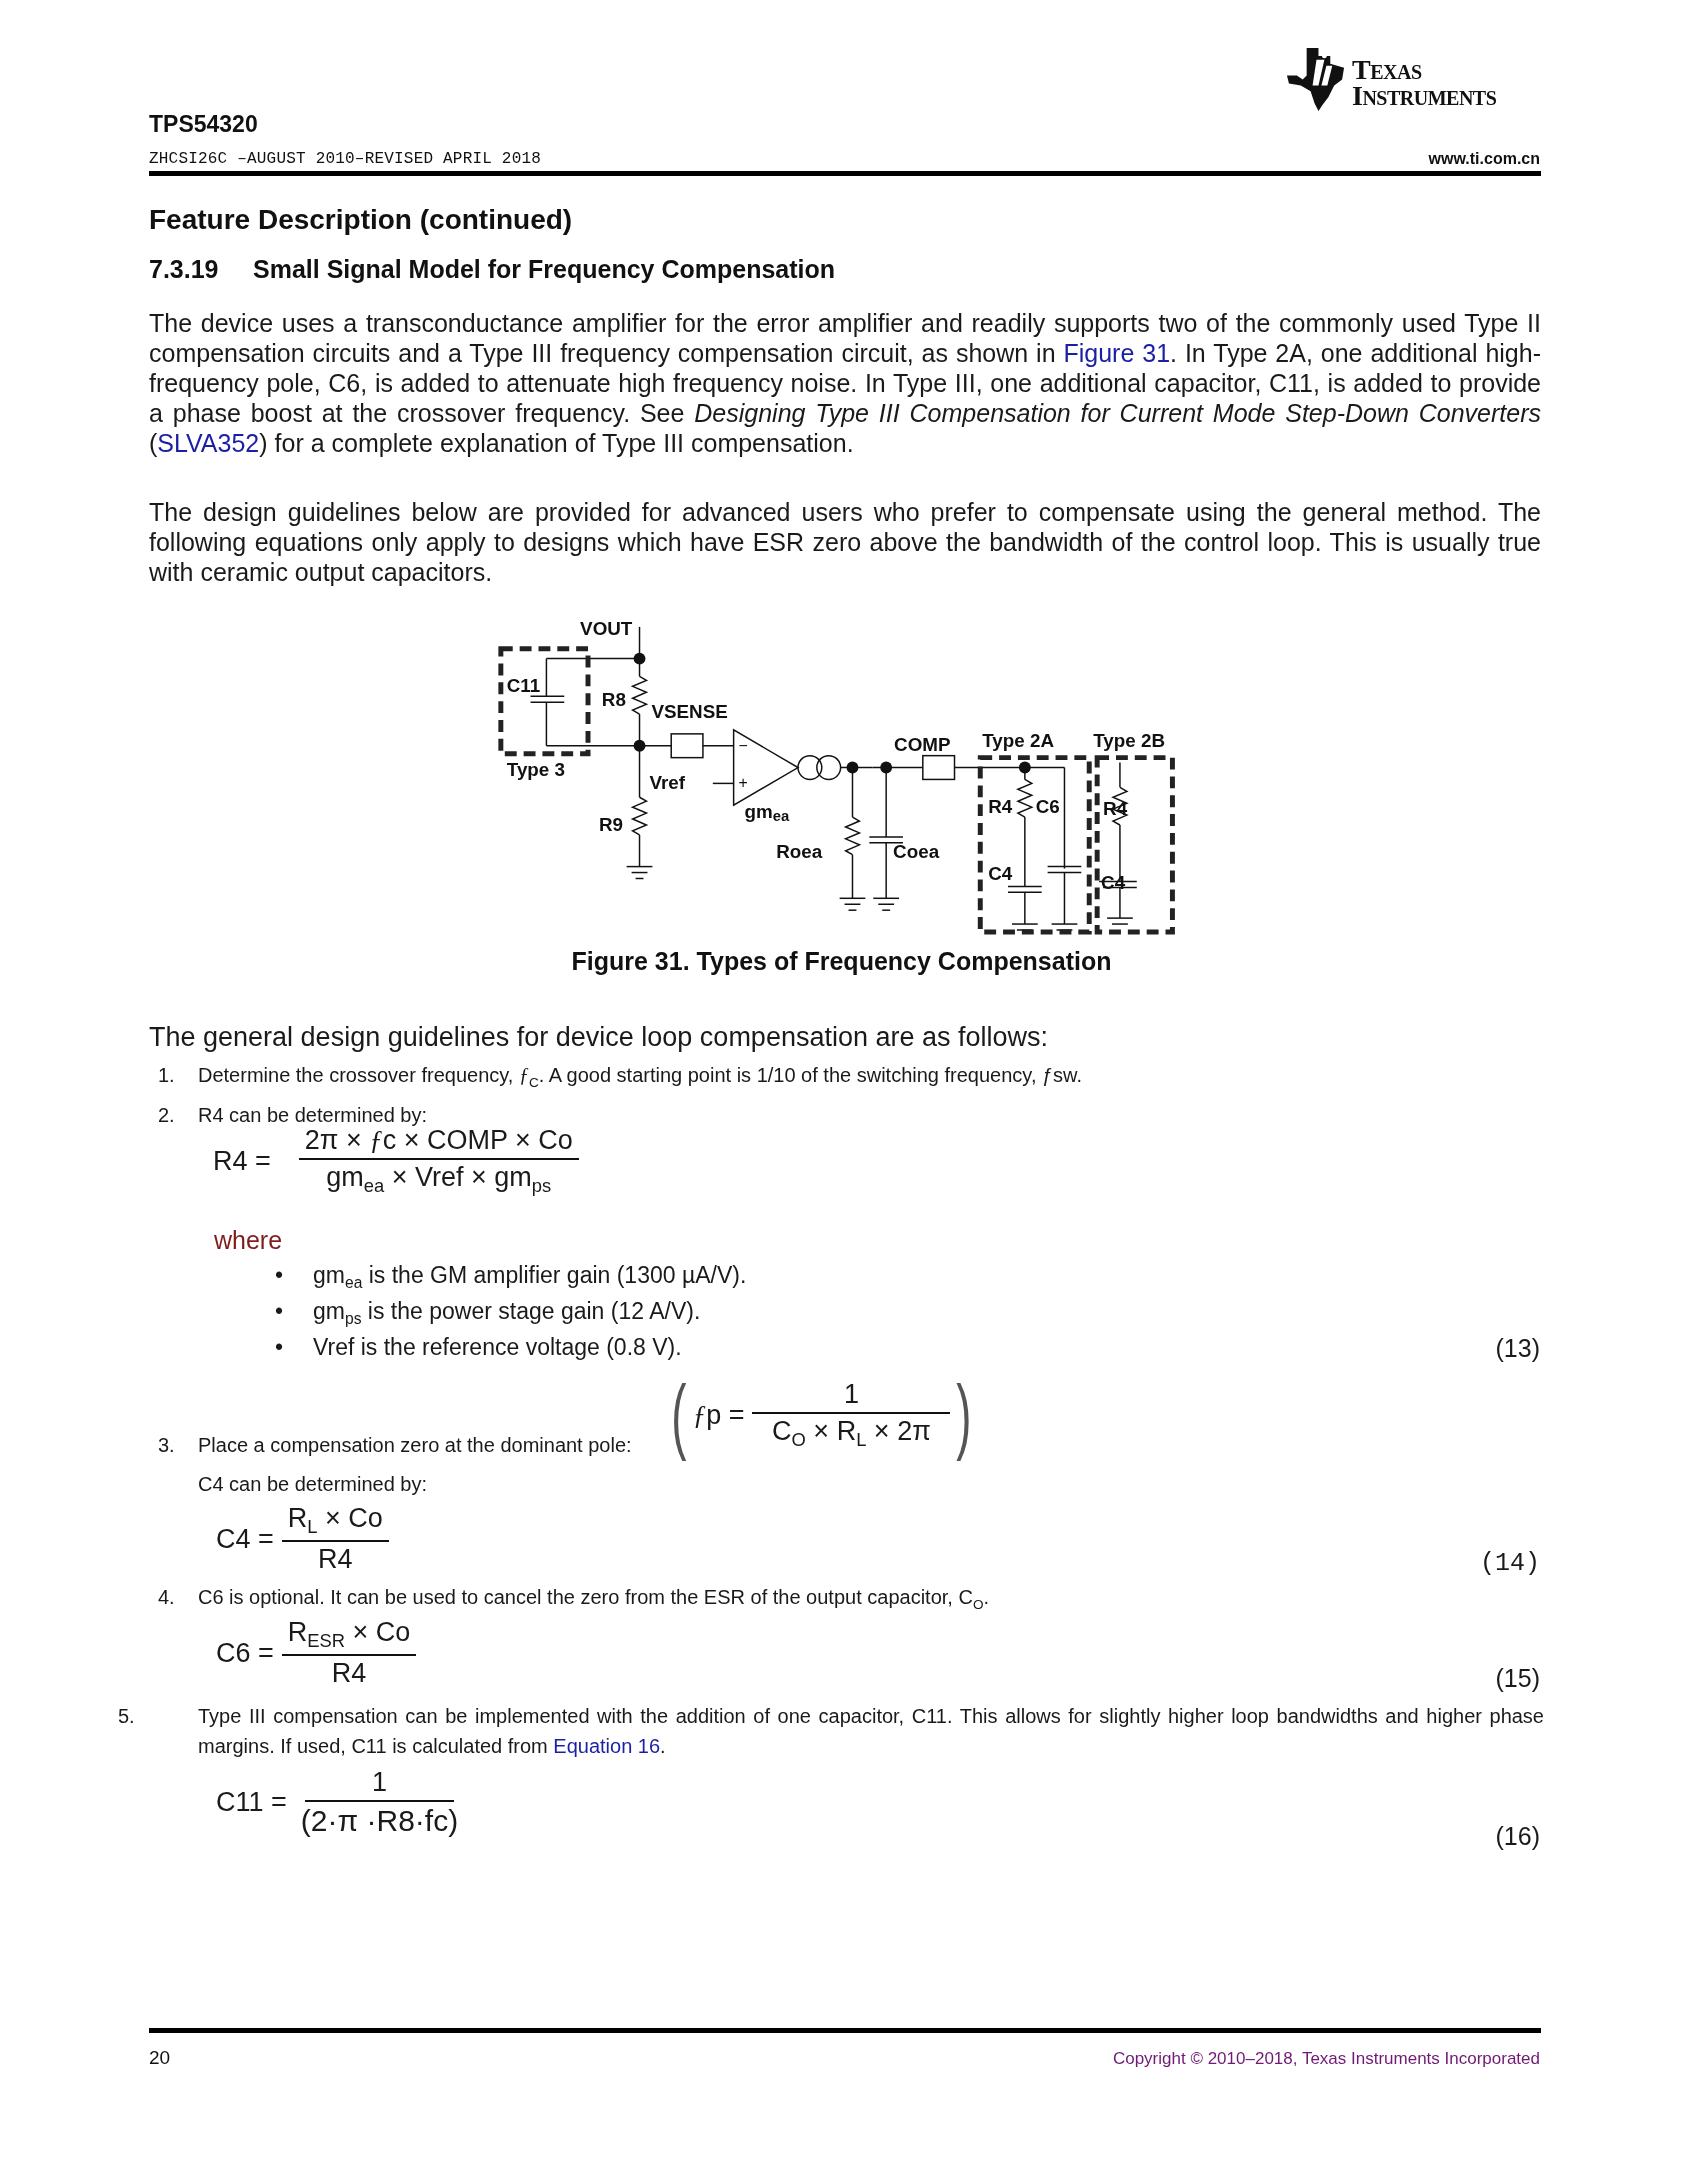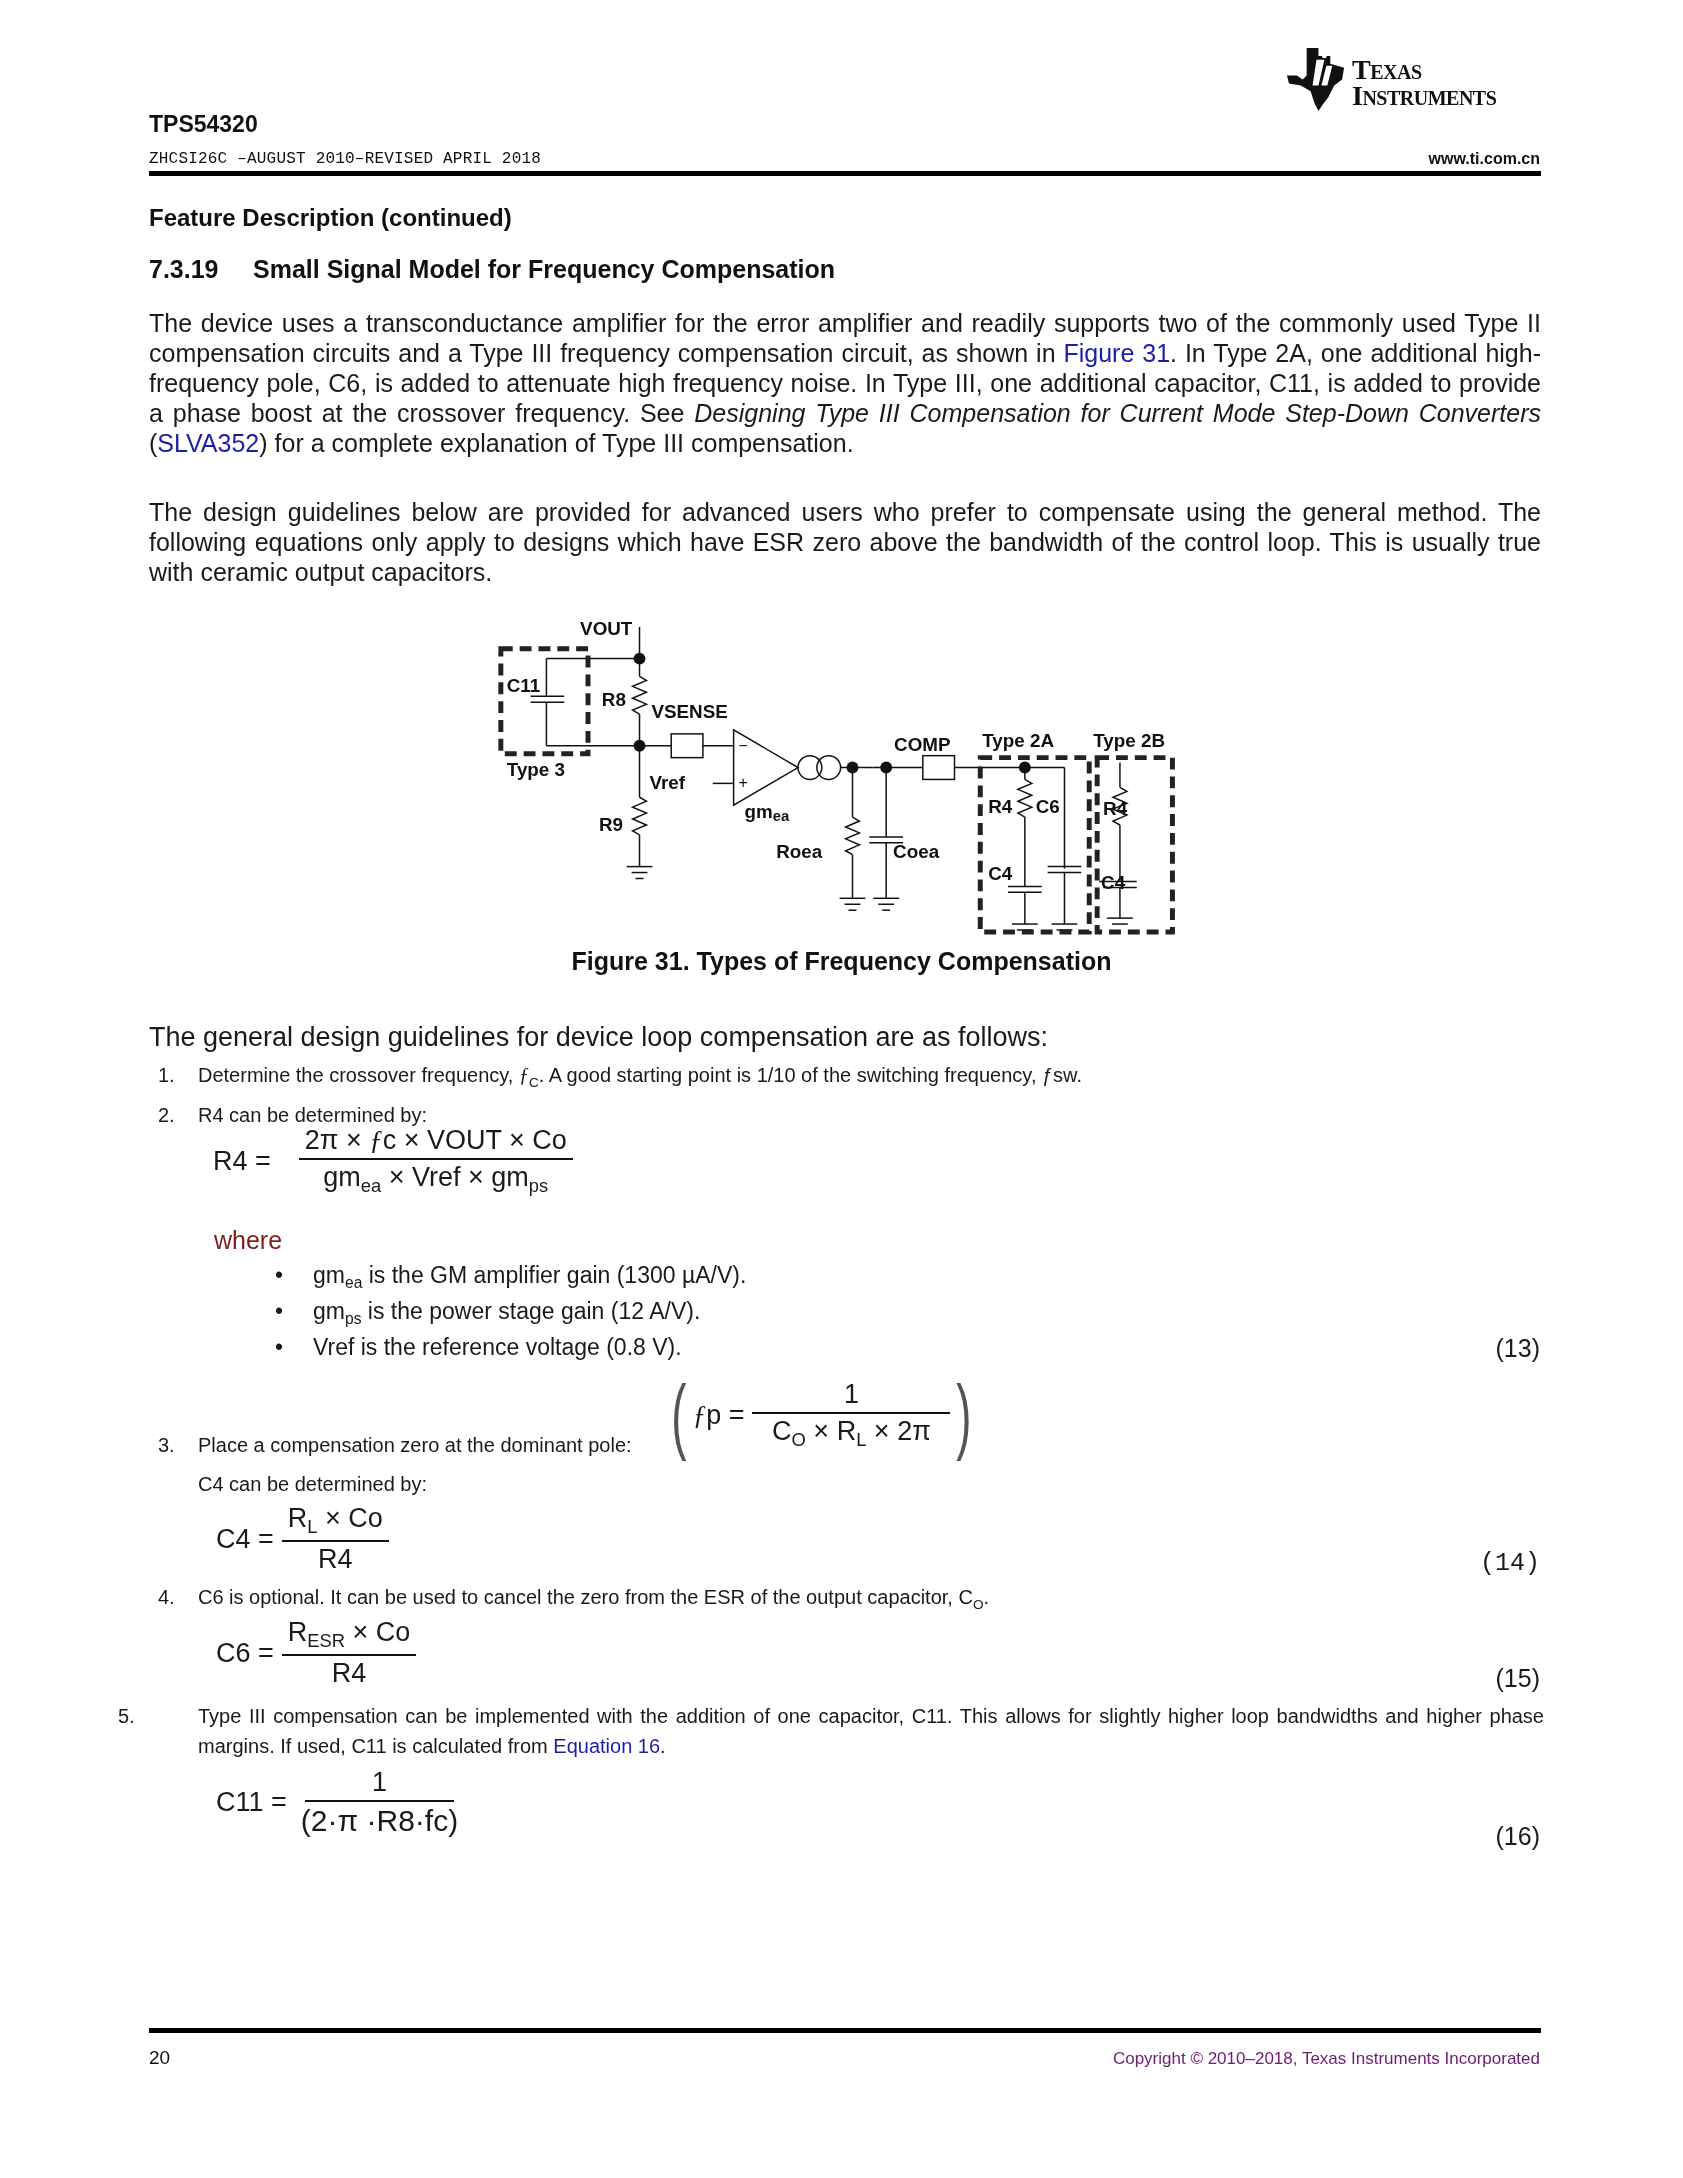--- a/index.html
+++ b/index.html
@@ -11,21 +11,21 @@
   #part-number { left: 149px; top: 111px; font-size: 23px; font-weight: bold; color: #111; }
   #doc-revision { left: 149px; top: 150px; font-size: 16px; color: #111; letter-spacing: 0.2px; font-family: Liberation Mono, monospace; }
   #website { right: 143px; top: 150px; font-size: 16px; font-weight: bold; color: #111; }
   #header-rule { left: 149px; top: 171px; width: 1392px; height: 5px; background: #000; }
   #logo { left: 1285px; top: 46px; width: 259px; height: 67px; }
   #logo .word1, #logo .word2 { position: absolute; font-family: "Liberation Serif", serif; font-weight: bold; color: #111; letter-spacing: -0.5px; }
   #logo .word1 { left: 67px; top: 8px; font-size: 28px; font-variant: small-caps; }
   #logo .word2 { left: 67px; top: 34px; font-size: 28px; font-variant: small-caps; }
 
   
-  #section-heading { left: 149px; top: 204px; font-size: 24px; font-weight: bold; color: #111; }
+  #section-heading { left: 149px; top: 204px; font-size: 28px; font-weight: bold; color: #111; }
   #subsection-heading { left: 149px; top: 255px; font-size: 25px; font-weight: bold; color: #111; }
   #subsection-heading .num { display: inline-block; width: 104px; }
 
   
   .para { left: 149px; width: 1392px; font-size: 25px; line-height: 30px; text-align: justify; color: #1a1a1a; }
   #para-1 { top: 308px; }
   #para-2 { top: 497px; }
   .link { color: #1b1fa6; }
   em { font-style: italic; }
 
@@ -234,21 +234,21 @@
   <span class="n">1.</span><span>Determine the crossover frequency, </span><span class="fi">ƒ</span><sub>C</sub><span>. A good starting point is 1/10 of the switching frequency, </span><span>ƒsw</span><span>.</span>
 </div>
 
 <div class="abs step" id="step-2">
   <span class="n">2.</span><span>R4 can be determined by:</span>
 </div>
 
 <div class="abs eq" id="eq-r4">
   <span class="lhs">R4 =</span>
   <span class="frac">
-    <span class="top"><span>2π  ×  </span><span class="fi">ƒ</span><span>c × VOUT × Co</span></span>
+    <span class="top"><span>2π  ×  </span><span class="fi">ƒ</span><span>c × COMP × Co</span></span>
     <span class="bot"><span>gm</span><sub>ea</sub><span> × Vref × gm</span><sub>ps</sub></span>
   </span>
 </div>
 
 <div class="abs" id="where">where</div>
 <div class="abs bullet" id="bullet-1"><span class="dot">•</span><span>gm</span><sub>ea</sub><span> is the GM amplifier gain (1300 µA/V).</span></div>
 <div class="abs bullet" id="bullet-2"><span class="dot">•</span><span>gm</span><sub>ps</sub><span> is the power stage gain (12 A/V).</span></div>
 <div class="abs bullet" id="bullet-3"><span class="dot">•</span><span>Vref is the reference voltage (0.8 V).</span></div>
 <div class="abs eqnum" id="eqnum-13">(13)</div>
 

